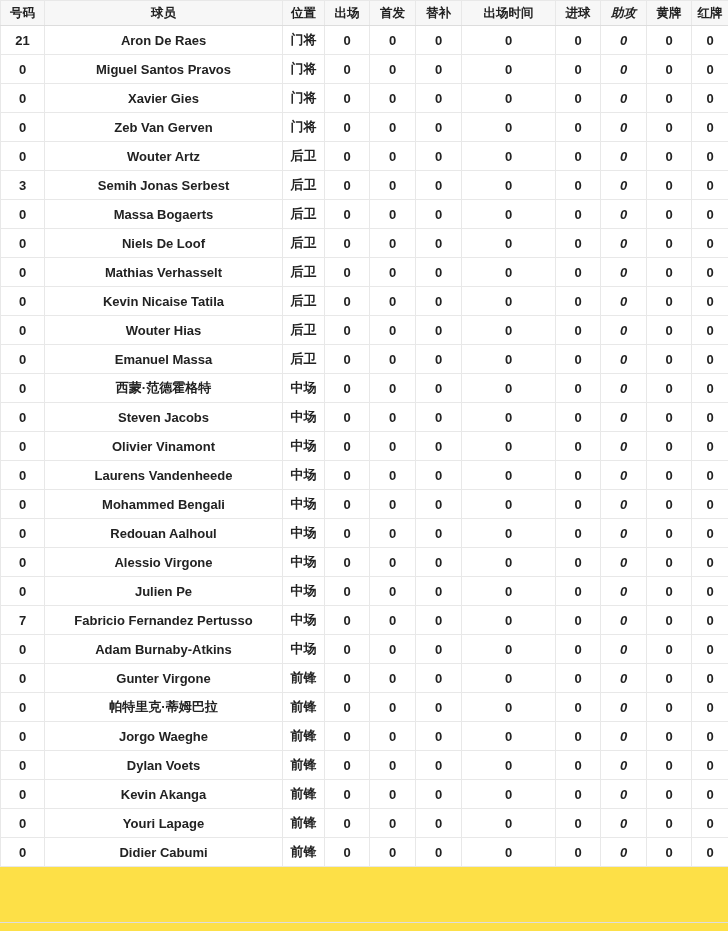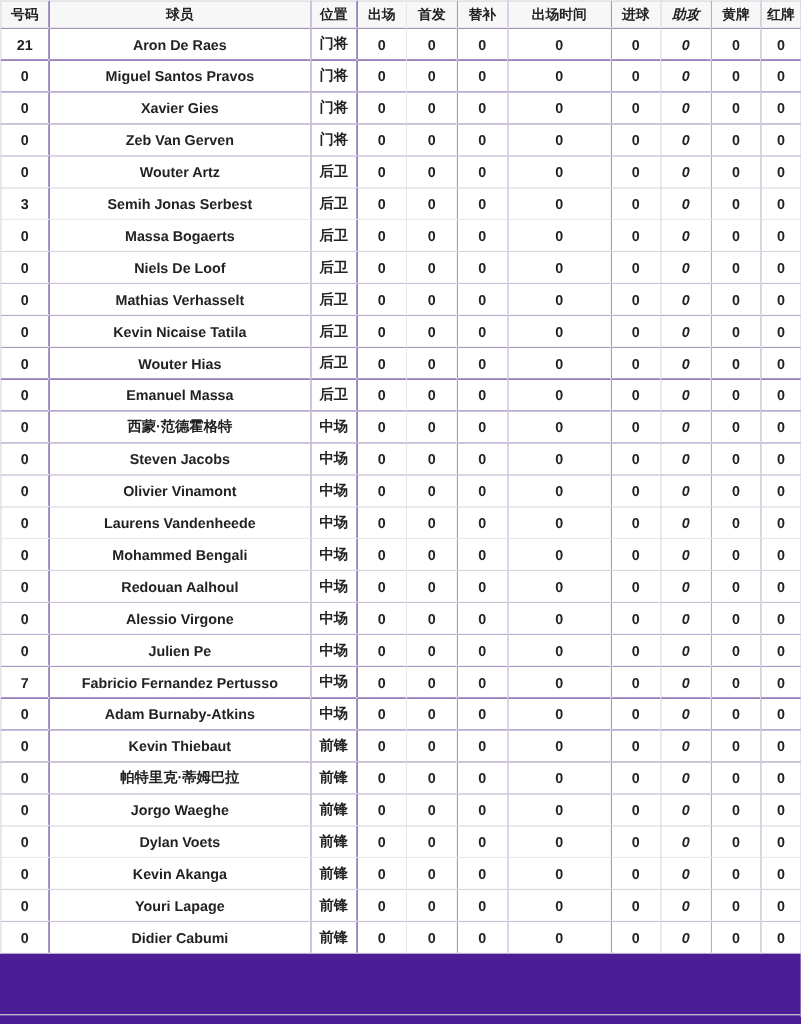--- a/index.html
+++ b/index.html
@@ -5,21 +5,21 @@
   * { box-sizing: border-box; margin: 0; padding: 0; }
   html, body {
     width: 728px;
     background: #ffffff;
     font-family: "Liberation Sans", "DejaVu Sans", sans-serif;
   }
   .page {
     width: 728px;
     height: 931px;
     position: relative;
-    background: #4c1d95;
+    background: #fde047;
   }
   table.squad {
     width: 728px;
     table-layout: fixed;
     border-collapse: collapse;
   }
   table.squad th, table.squad td {
     border: 1px solid #e8e8e8;
     text-align: center;
     vertical-align: middle;
@@ -362,21 +362,21 @@
           <td class="col-starts">0</td>
           <td class="col-substitute">0</td>
           <td class="col-minutes">0</td>
           <td class="col-goals">0</td>
           <td class="col-assists">0</td>
           <td class="col-yellow-cards">0</td>
           <td class="col-red-cards">0</td>
         </tr>
         <tr>
           <td class="col-number">0</td>
-          <td class="col-player">Kevin Thiebaut</td>
+          <td class="col-player">Gunter Virgone</td>
           <td class="col-position">前锋</td>
           <td class="col-appearances">0</td>
           <td class="col-starts">0</td>
           <td class="col-substitute">0</td>
           <td class="col-minutes">0</td>
           <td class="col-goals">0</td>
           <td class="col-assists">0</td>
           <td class="col-yellow-cards">0</td>
           <td class="col-red-cards">0</td>
         </tr>

